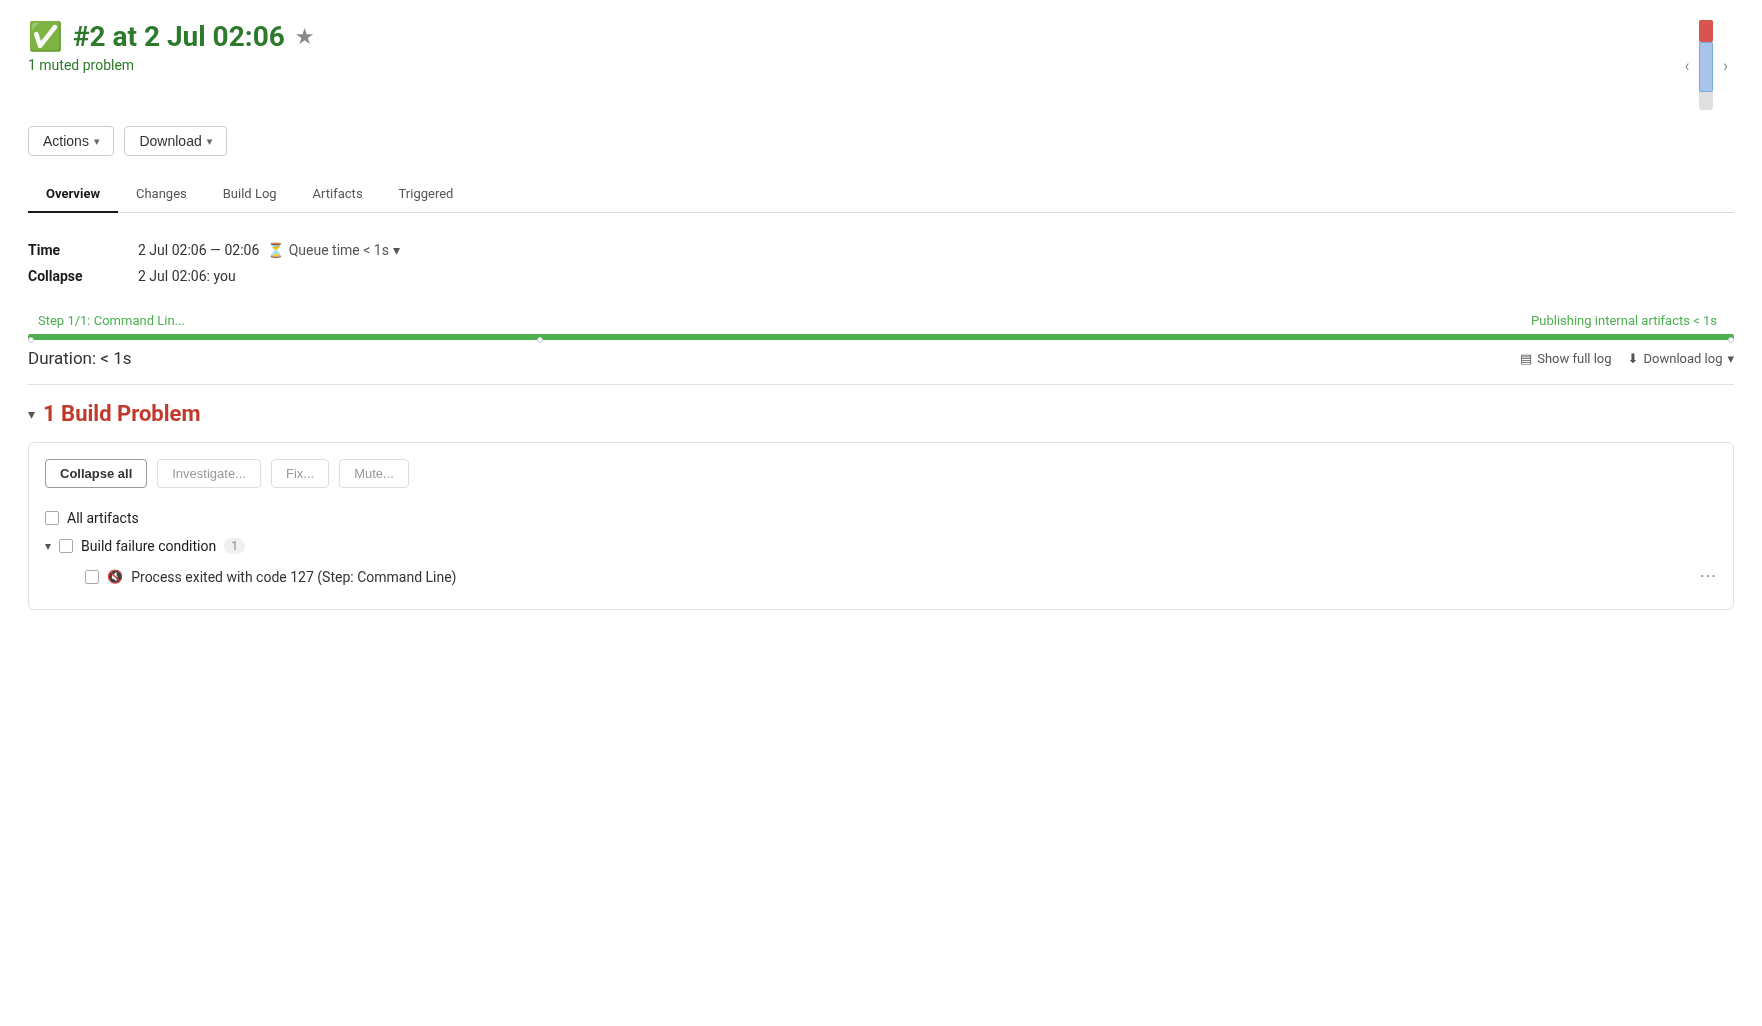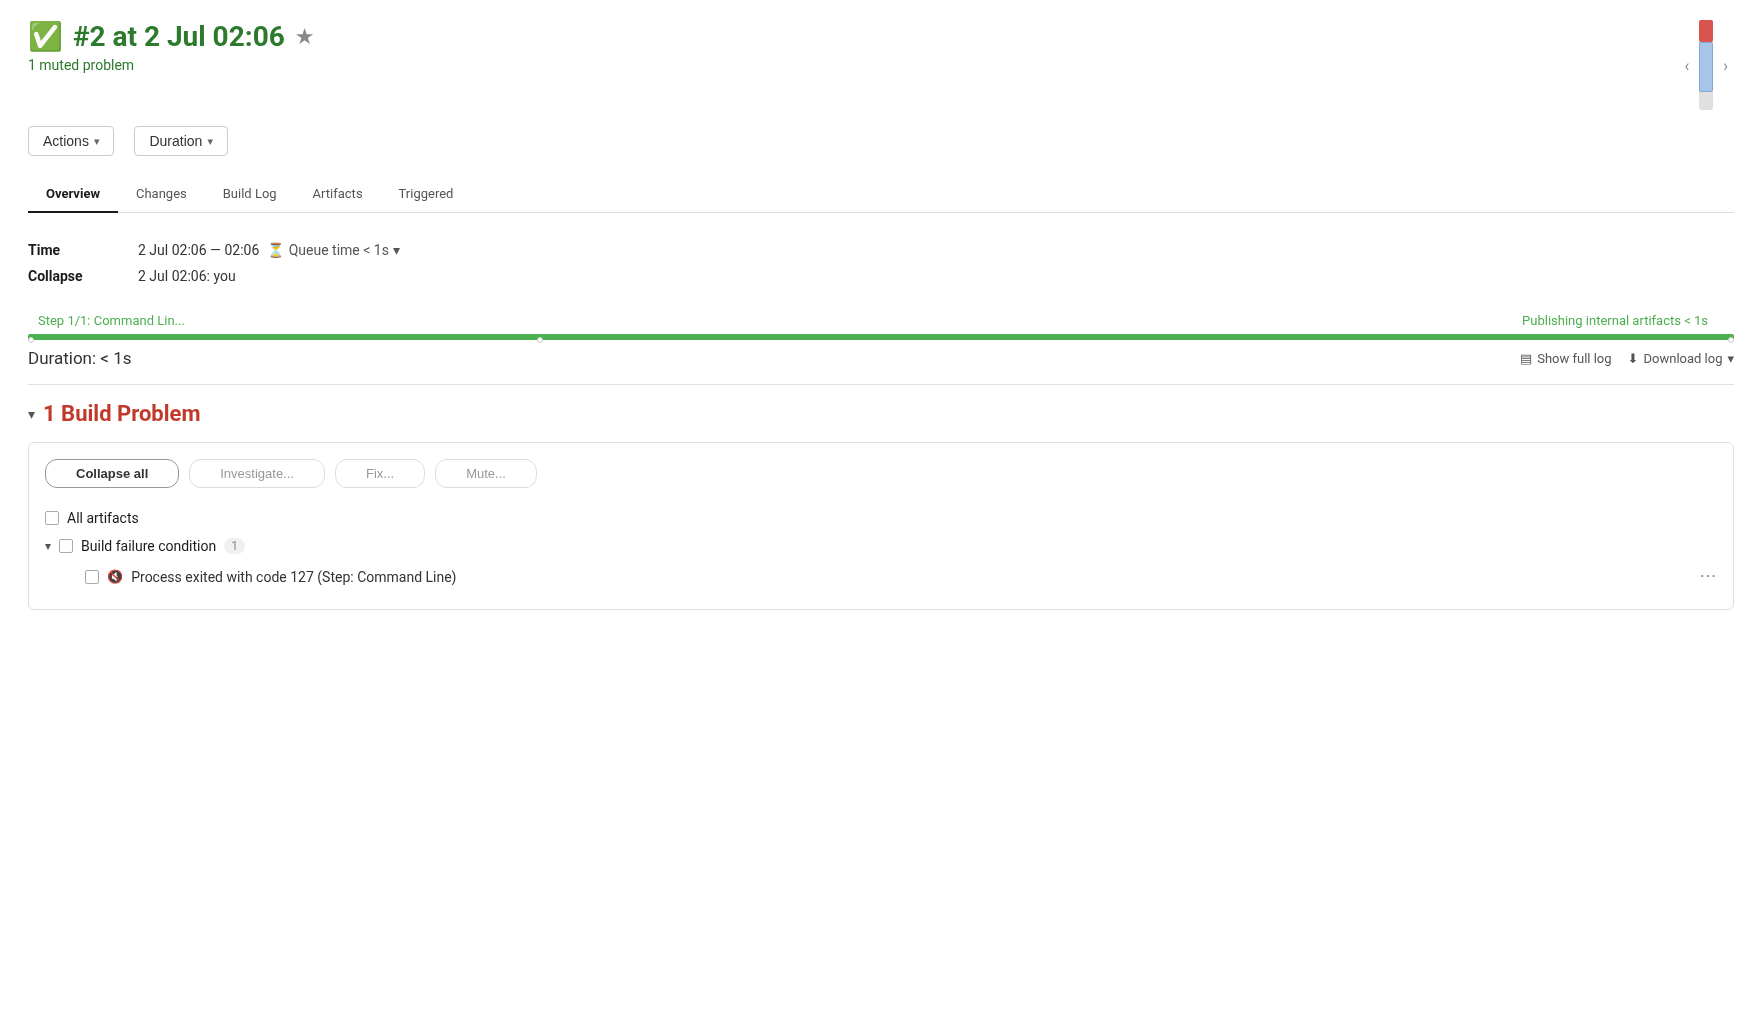--- a/index.html
+++ b/index.html
@@ -91,21 +91,21 @@
       width: 14px;
       height: 50px;
       background: #a8c4e8;
       border: 1px solid #7aaad8;
       border-radius: 2px;
     }
 
     
     .action-buttons {
       display: flex;
-      gap: 20px;
+      gap: 10px;
       margin-bottom: 20px;
     }
     .btn {
       display: inline-flex;
       align-items: center;
       gap: 5px;
       padding: 6px 14px;
       border: 1px solid #ccc;
       border-radius: 4px;
       background: #fff;
@@ -197,21 +197,21 @@
       margin-bottom: 6px;
       padding-left: 10px;
     }
     .step-label {
       font-size: 13px;
       color: #4caf50;
       cursor: pointer;
     }
     .step-label-right {
       margin-left: auto;
-      margin-right: 26px;
+      margin-right: 17px;
     }
     .progress-bar-container {
       height: 6px;
       background: #4caf50;
       border-radius: 2px;
       width: 100%;
     }
     .progress-dots {
       display: flex;
       position: relative;
@@ -279,23 +279,23 @@
       border: 1px solid #e0e0e0;
       border-radius: 6px;
       padding: 16px;
     }
     .problem-actions {
       display: flex;
       gap: 10px;
       margin-bottom: 16px;
     }
     .prob-btn {
-      padding: 6px 30px;
+      padding: 6px 14px;
       border: 1px solid #ccc;
-      border-radius: 12px;
+      border-radius: 4px;
       background: #fff;
       cursor: pointer;
       font-size: 13px;
       color: #333;
     }
     .prob-btn.active {
       font-weight: 600;
       border-color: #999;
     }
     .prob-btn.disabled {
@@ -390,21 +390,21 @@
       </div>
     </div>
   </div>
 
   <div class="action-buttons">
     <button class="btn">
       <span>Actions</span>
       <span class="chevron">▾</span>
     </button>
     <button class="btn">
-      <span>Duration</span>
+      <span>Download</span>
       <span class="chevron">▾</span>
     </button>
   </div>
 
   <div class="tabs">
     <div class="tab active">Overview</div>
     <div class="tab">Changes</div>
     <div class="tab">Build Log</div>
     <div class="tab">Artifacts</div>
     <div class="tab">Triggered</div>

